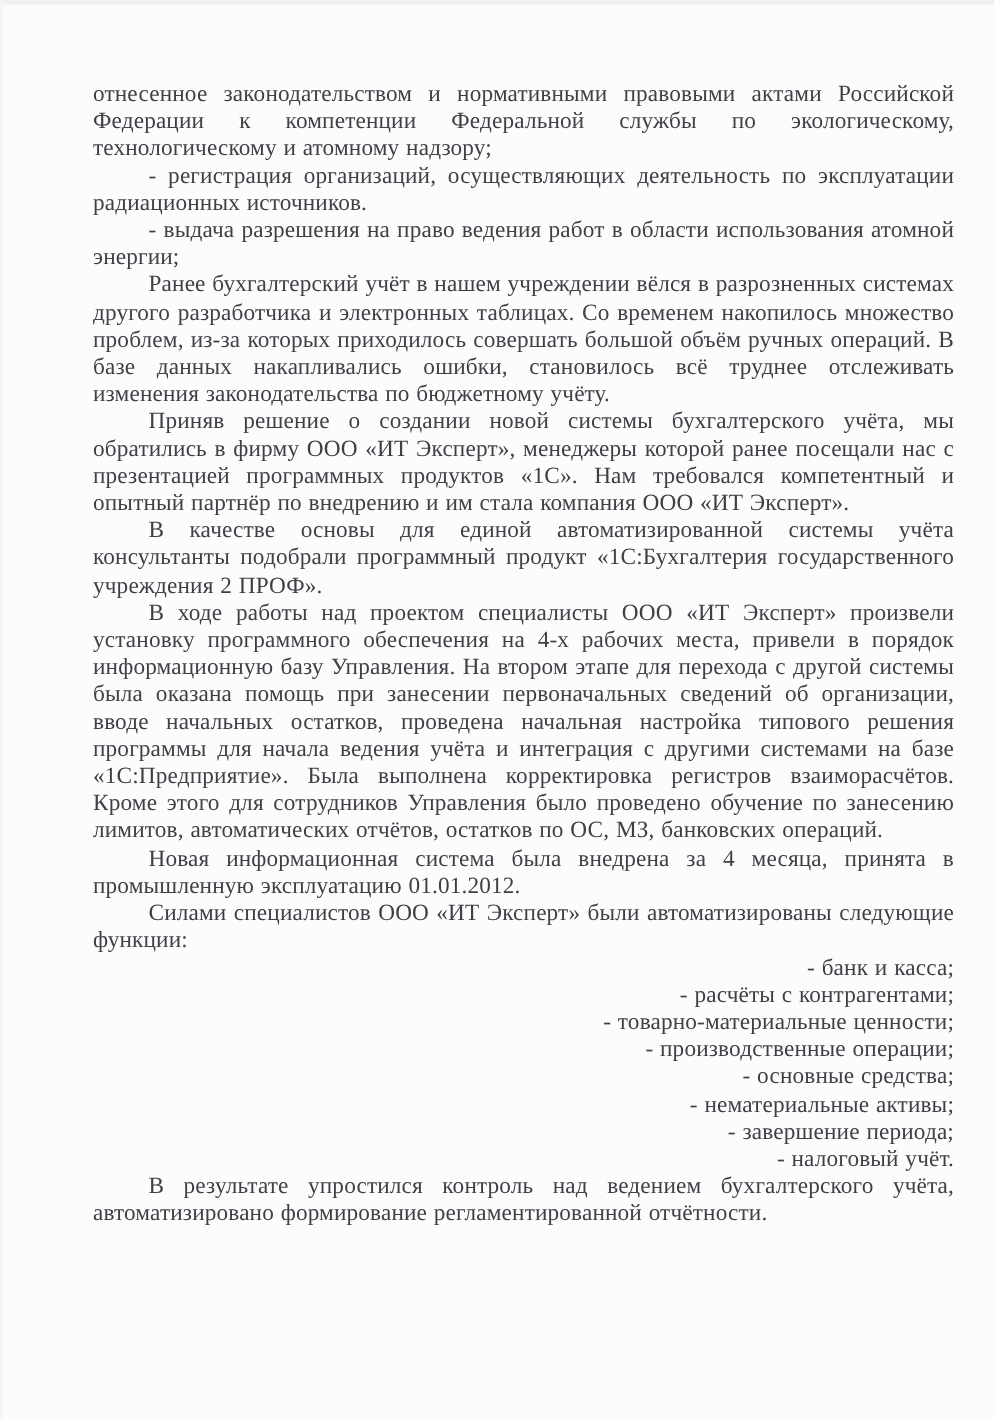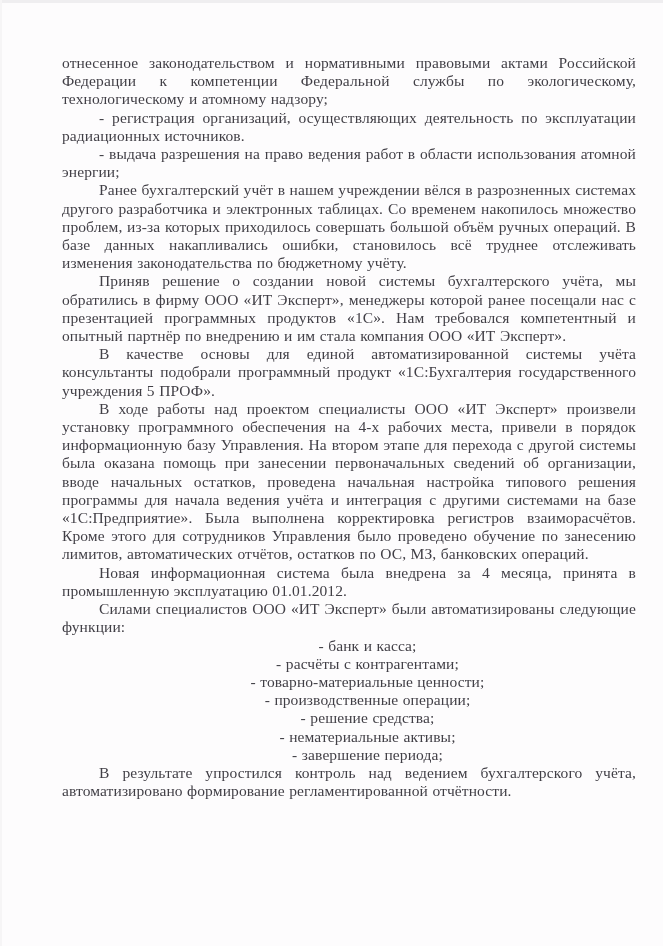--- a/index.html
+++ b/index.html
@@ -43,21 +43,21 @@
     margin: 0;
     padding: 0;
   }
   .para.indent, .para.list {
     text-indent: 37px;
   }
   .para.plain {
     text-indent: 0;
   }
   .para.list {
-    text-align: center;
+    text-align: right;
   }
   .para.cut {
     
     text-align-last: justify;
   }
   .seg-underline {
     text-underline-offset: 2px;
   }
 </style>
 </head>
@@ -65,26 +65,27 @@
 
 <div class="page">
   <div class="scan-edge-top"></div>
   <div class="scan-edge-left"></div>
   <div class="text-block">
       <p class="para plain"><span>отнесенное законодательством и нормативными правовыми актами Российской Федерации к компетенции Федеральной службы по экологическому, технологическому и атомному надзору;</span></p>
       <p class="para indent"><span>- регистрация организаций, осуществляющих деятельность по эксплуатации радиационных источников.</span></p>
       <p class="para indent"><span>- выдача разрешения на право ведения работ в области использования атомной энергии;</span></p>
       <p class="para indent"><span>Ранее бухгалтерский учёт в нашем учреждении вёлся в разрозненных системах другого разработчика и электронных таблицах. Со временем накопилось множество проблем, из-за которых приходилось совершать большой объём ручных операций. В базе данных накапливались ошибки, становилось всё труднее отслеживать изменения законодательства по бюджетному учёту.</span></p>
       <p class="para indent"><span>Приняв решение о создании новой системы бухгалтерского учёта, мы обратились в фирму ООО «ИТ Эксперт», менеджеры которой ранее посещали нас с презентацией программных продуктов «1С». Нам требовался компетентный и опытный партнёр по внедрению и им стала компания ООО «ИТ Эксперт».</span></p>
-      <p class="para indent"><span>В качестве основы для единой автоматизированной системы учёта консультанты подобрали программный продукт «1С:Бухгалтерия государственного учреждения 5 ПРОФ».</span></p>
+      <p class="para indent"><span>В качестве основы для единой автоматизированной системы учёта консультанты подобрали программный продукт «1С:Бухгалтерия государственного учреждения 2 ПРОФ».</span></p>
       <p class="para indent"><span>В ходе работы над проектом специалисты ООО «ИТ Эксперт» произвели установку программного обеспечения на 4-х рабочих места, привели в порядок информационную базу Управления. На втором этапе для перехода с другой системы была оказана помощь при занесении первоначальных сведений об организации, вводе начальных остатков, проведена начальная настройка типового решения программы для начала ведения учёта и интеграция с другими системами на базе «1С:Предприятие». Была выполнена корректировка регистров взаиморасчётов. Кроме этого для сотрудников Управления было проведено обучение по занесению лимитов, автоматических отчётов, остатков по ОС, МЗ, банковских операций.</span></p>
       <p class="para indent"><span>Новая информационная система была внедрена за 4 месяца, принята в промышленную эксплуатацию </span><span class="seg-underline">01.01.2012</span><span>.</span></p>
       <p class="para indent"><span>Силами специалистов ООО «ИТ Эксперт» были автоматизированы следующие функции:</span></p>
       <p class="para list"><span>- банк и касса;</span></p>
       <p class="para list"><span>- расчёты с контрагентами;</span></p>
       <p class="para list"><span>- товарно-материальные ценности;</span></p>
       <p class="para list"><span>- производственные операции;</span></p>
-      <p class="para list"><span>- решение средства;</span></p>
+      <p class="para list"><span>- основные средства;</span></p>
       <p class="para list"><span>- нематериальные активы;</span></p>
       <p class="para list"><span>- завершение периода;</span></p>
+      <p class="para list"><span>- налоговый учёт.</span></p>
       <p class="para indent"><span>В результате упростился контроль над ведением бухгалтерского учёта, автоматизировано формирование регламентированной отчётности.</span></p>
     </div>
 </div>
 
 </body></html>

